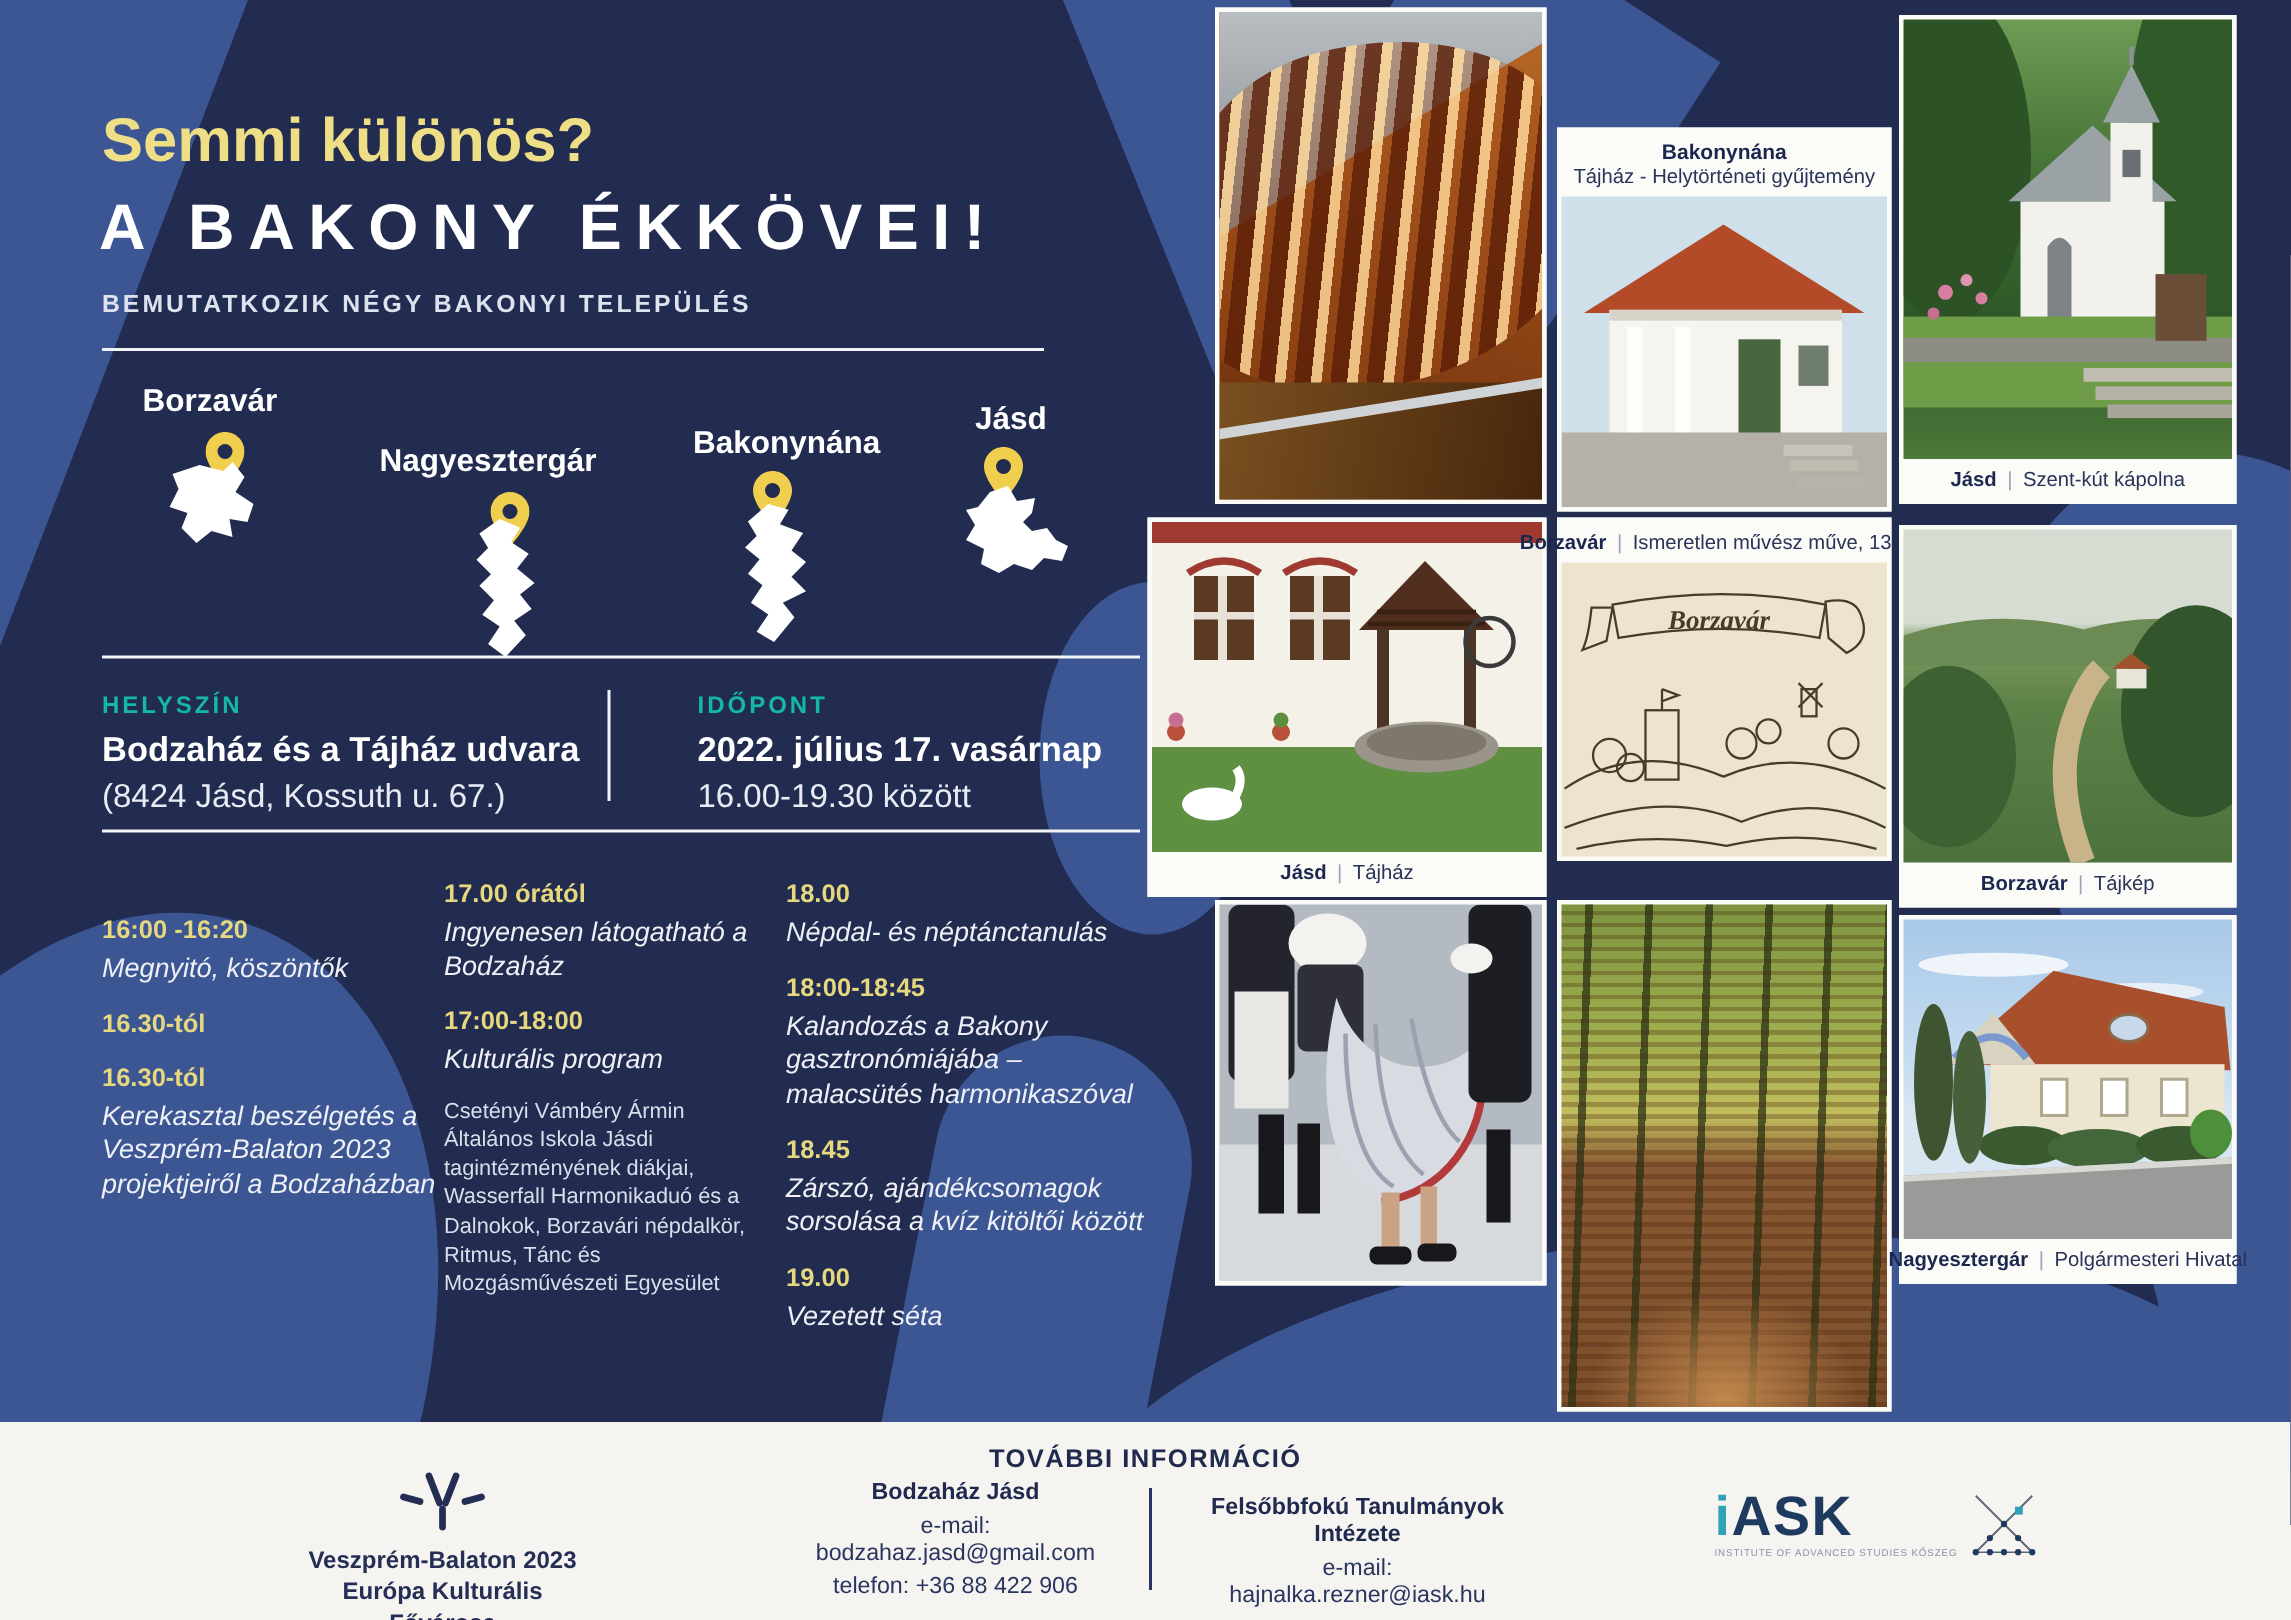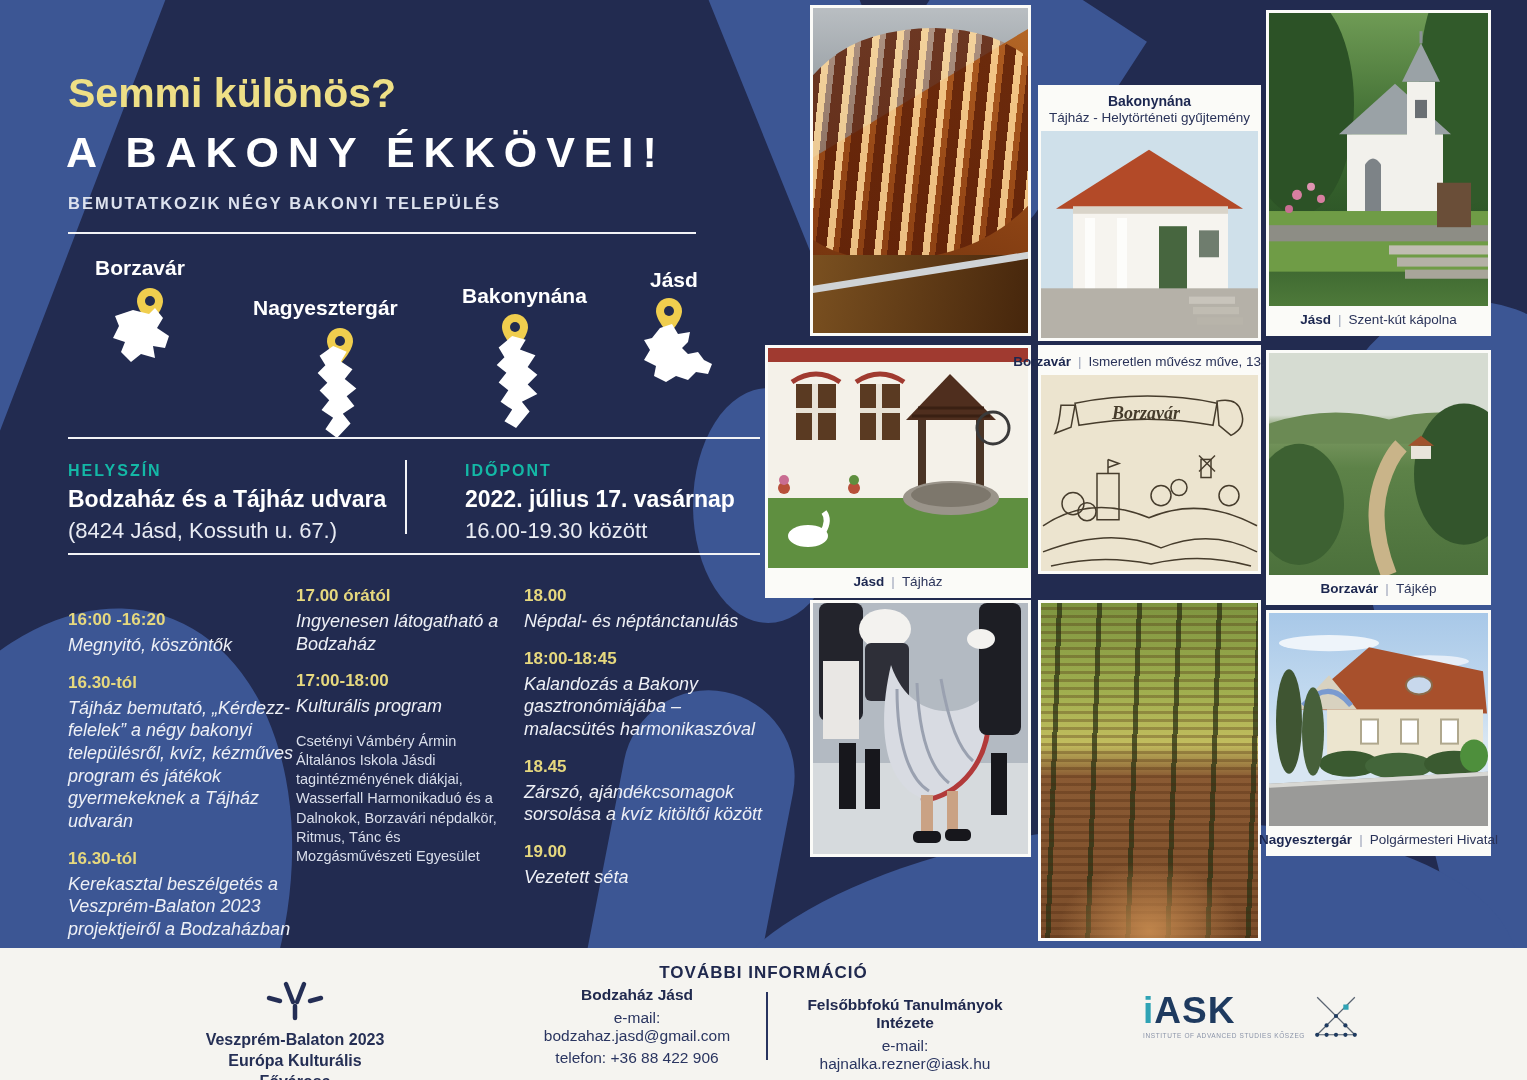--- a/index.html
+++ b/index.html
@@ -176,21 +176,20 @@
   <div class="info-label z1" style="left:465px;top:462px;">IDŐPONT</div>
   <div class="info-strong z1" style="left:465px;top:486px;">2022. július 17. vasárnap</div>
   <div class="info-plain z1" style="left:465px;top:518px;">16.00-19.30 között</div>
 
   <div class="hr hr3 z1"></div>
 
   <div class="pcol pcol1 z1">
     <div class="ptime">16:00 -16:20</div>
     <div class="ptext">Megnyitó, köszöntők</div>
     <div class="ptime">16.30-tól</div>
-    <div class="ptext">Tájház bemutató, „Kérdezz-felelek” a négy bakonyi településről, kvíz, kézműves program és játékok gyermekeknek a Tájház udvarán</div>
     <div class="ptime">16.30-tól</div>
     <div class="ptext">Kerekasztal beszélgetés a Veszprém-Balaton 2023 projektjeiről a Bodzaházban</div>
   </div>
   <div class="pcol pcol2 z1">
     <div class="ptime">17.00 órától</div>
     <div class="ptext">Ingyenesen látogatható a Bodzaház</div>
     <div class="ptime">17:00-18:00</div>
     <div class="ptext">Kulturális program</div>
     <div class="pnote">Csetényi Vámbéry Ármin Általános Iskola Jásdi tagintézményének diákjai, Wasserfall Harmonikaduó és a Dalnokok, Borzavári népdalkör, Ritmus, Tánc és Mozgásművészeti Egyesület</div>
   </div>

